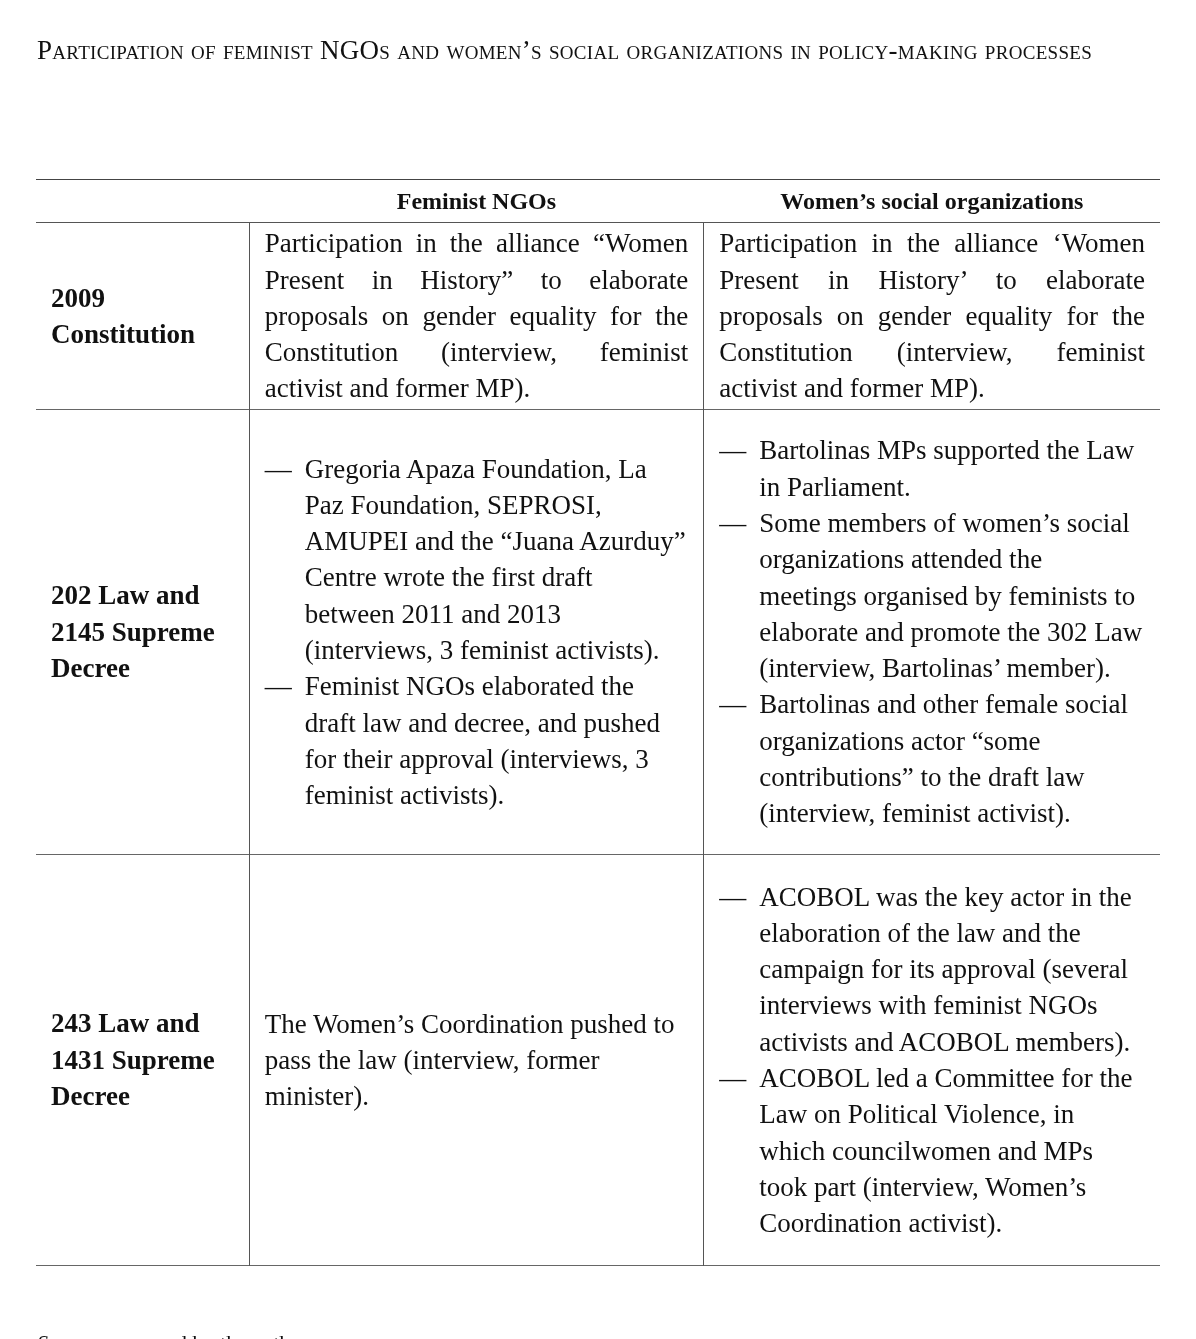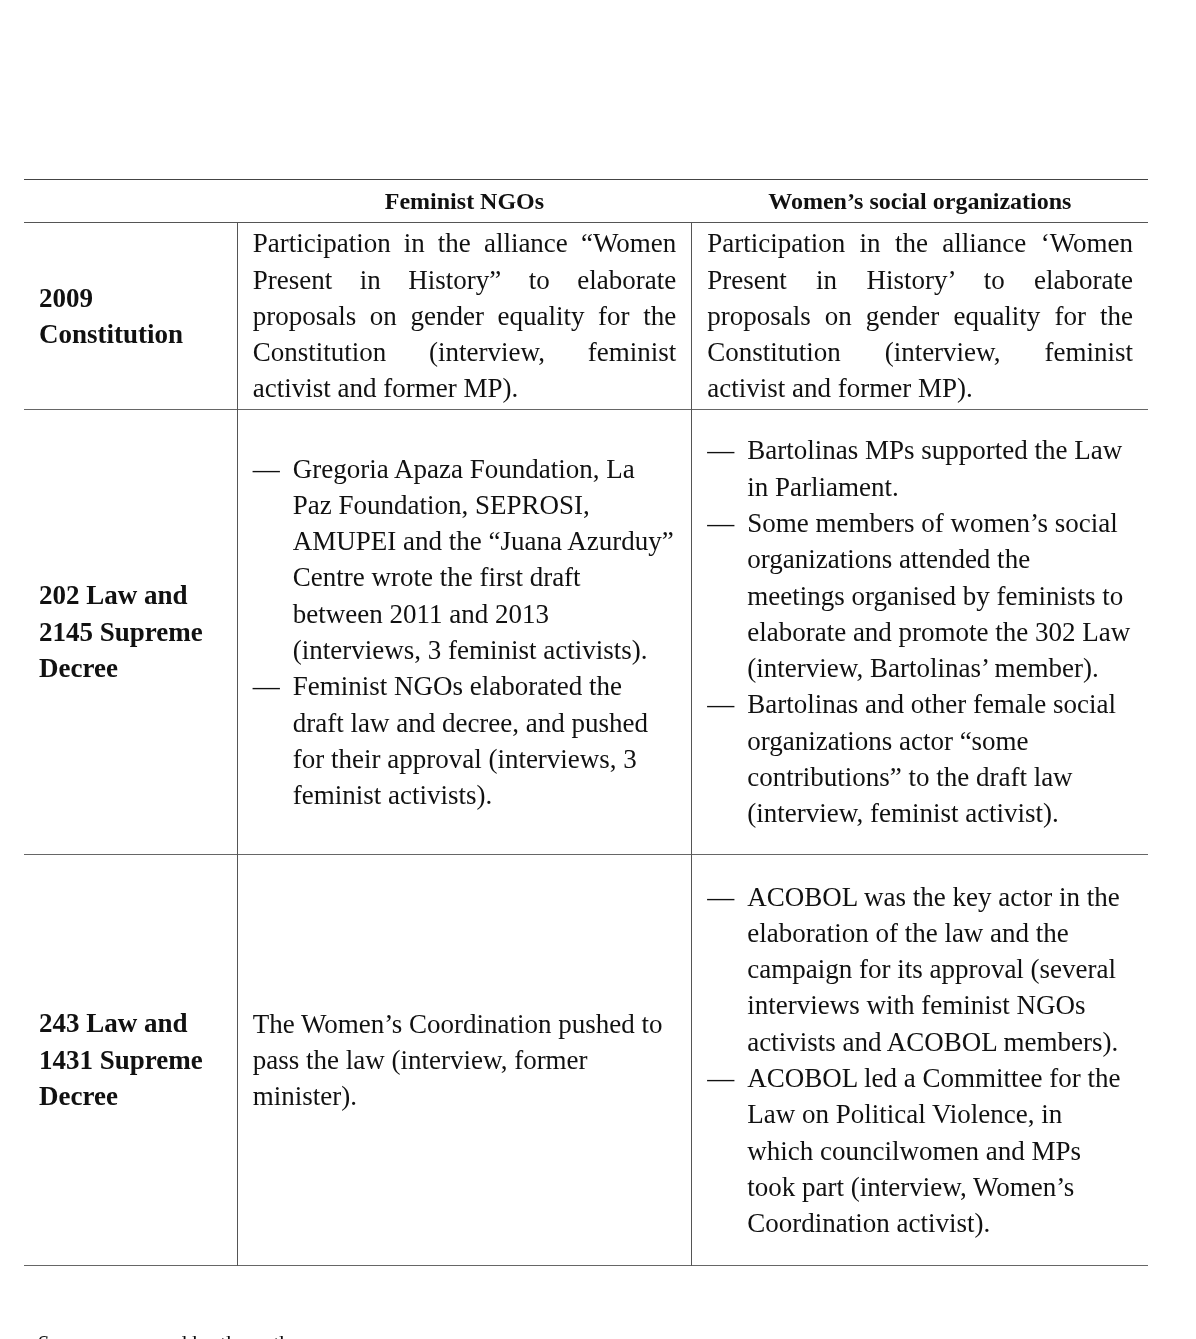--- a/index.html
+++ b/index.html
@@ -23,21 +23,21 @@
       font-variant: small-caps;
       font-size: 27px;
       line-height: 40px;
       letter-spacing: 0.3px;
     }
     .caption .num { display: block; }
     .caption .title { display: block; }
 
     table.data-table {
       position: absolute;
-      left: 24px;
+      left: 36px;
       top: 179px;
       width: 1124px;
       border-collapse: collapse;
       font-size: 27px;
       line-height: 36.3px;
     }
     table.data-table thead tr {
       border-top: 1.5px solid #444;
       border-bottom: 1.5px solid #555;
     }
@@ -105,20 +105,21 @@
       top: 1328px;
       font-size: 22px;
       line-height: 30px;
     }
     .source em { font-style: italic; }
   </style>
 </head>
 <body>
 
 <div class="caption">
+  <span class="title">Participation of feminist NGOs and women’s social organizations in policy-making processes</span>
 </div>
 
 <table class="data-table">
   <thead>
     <tr>
       <th class="corner"></th>
       <th class="col-ngo-h">Feminist NGOs</th>
       <th class="col-soc-h">Women’s social organizations</th>
     </tr>
   </thead>

